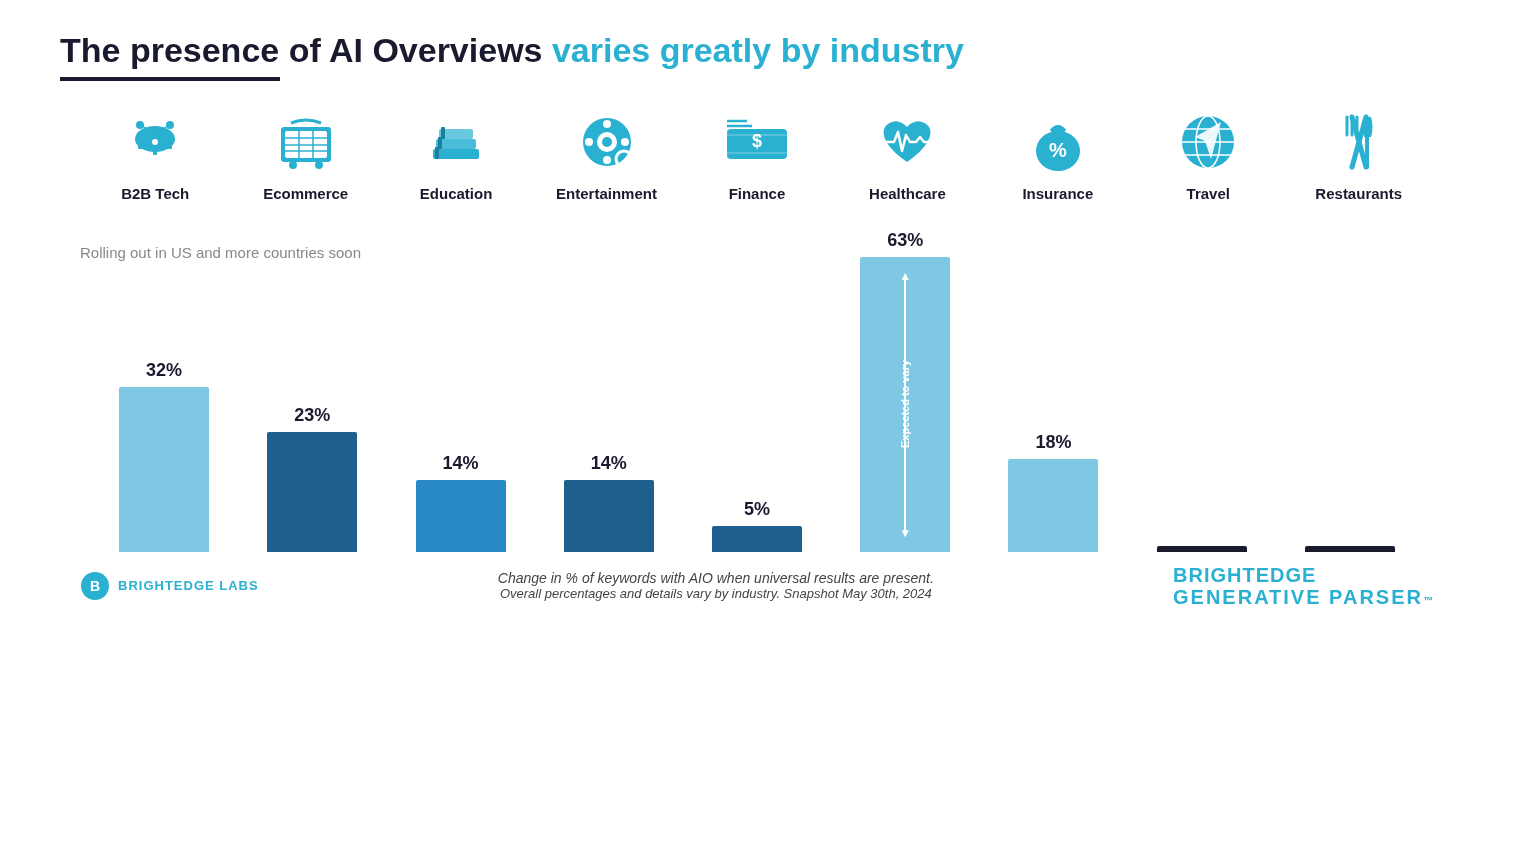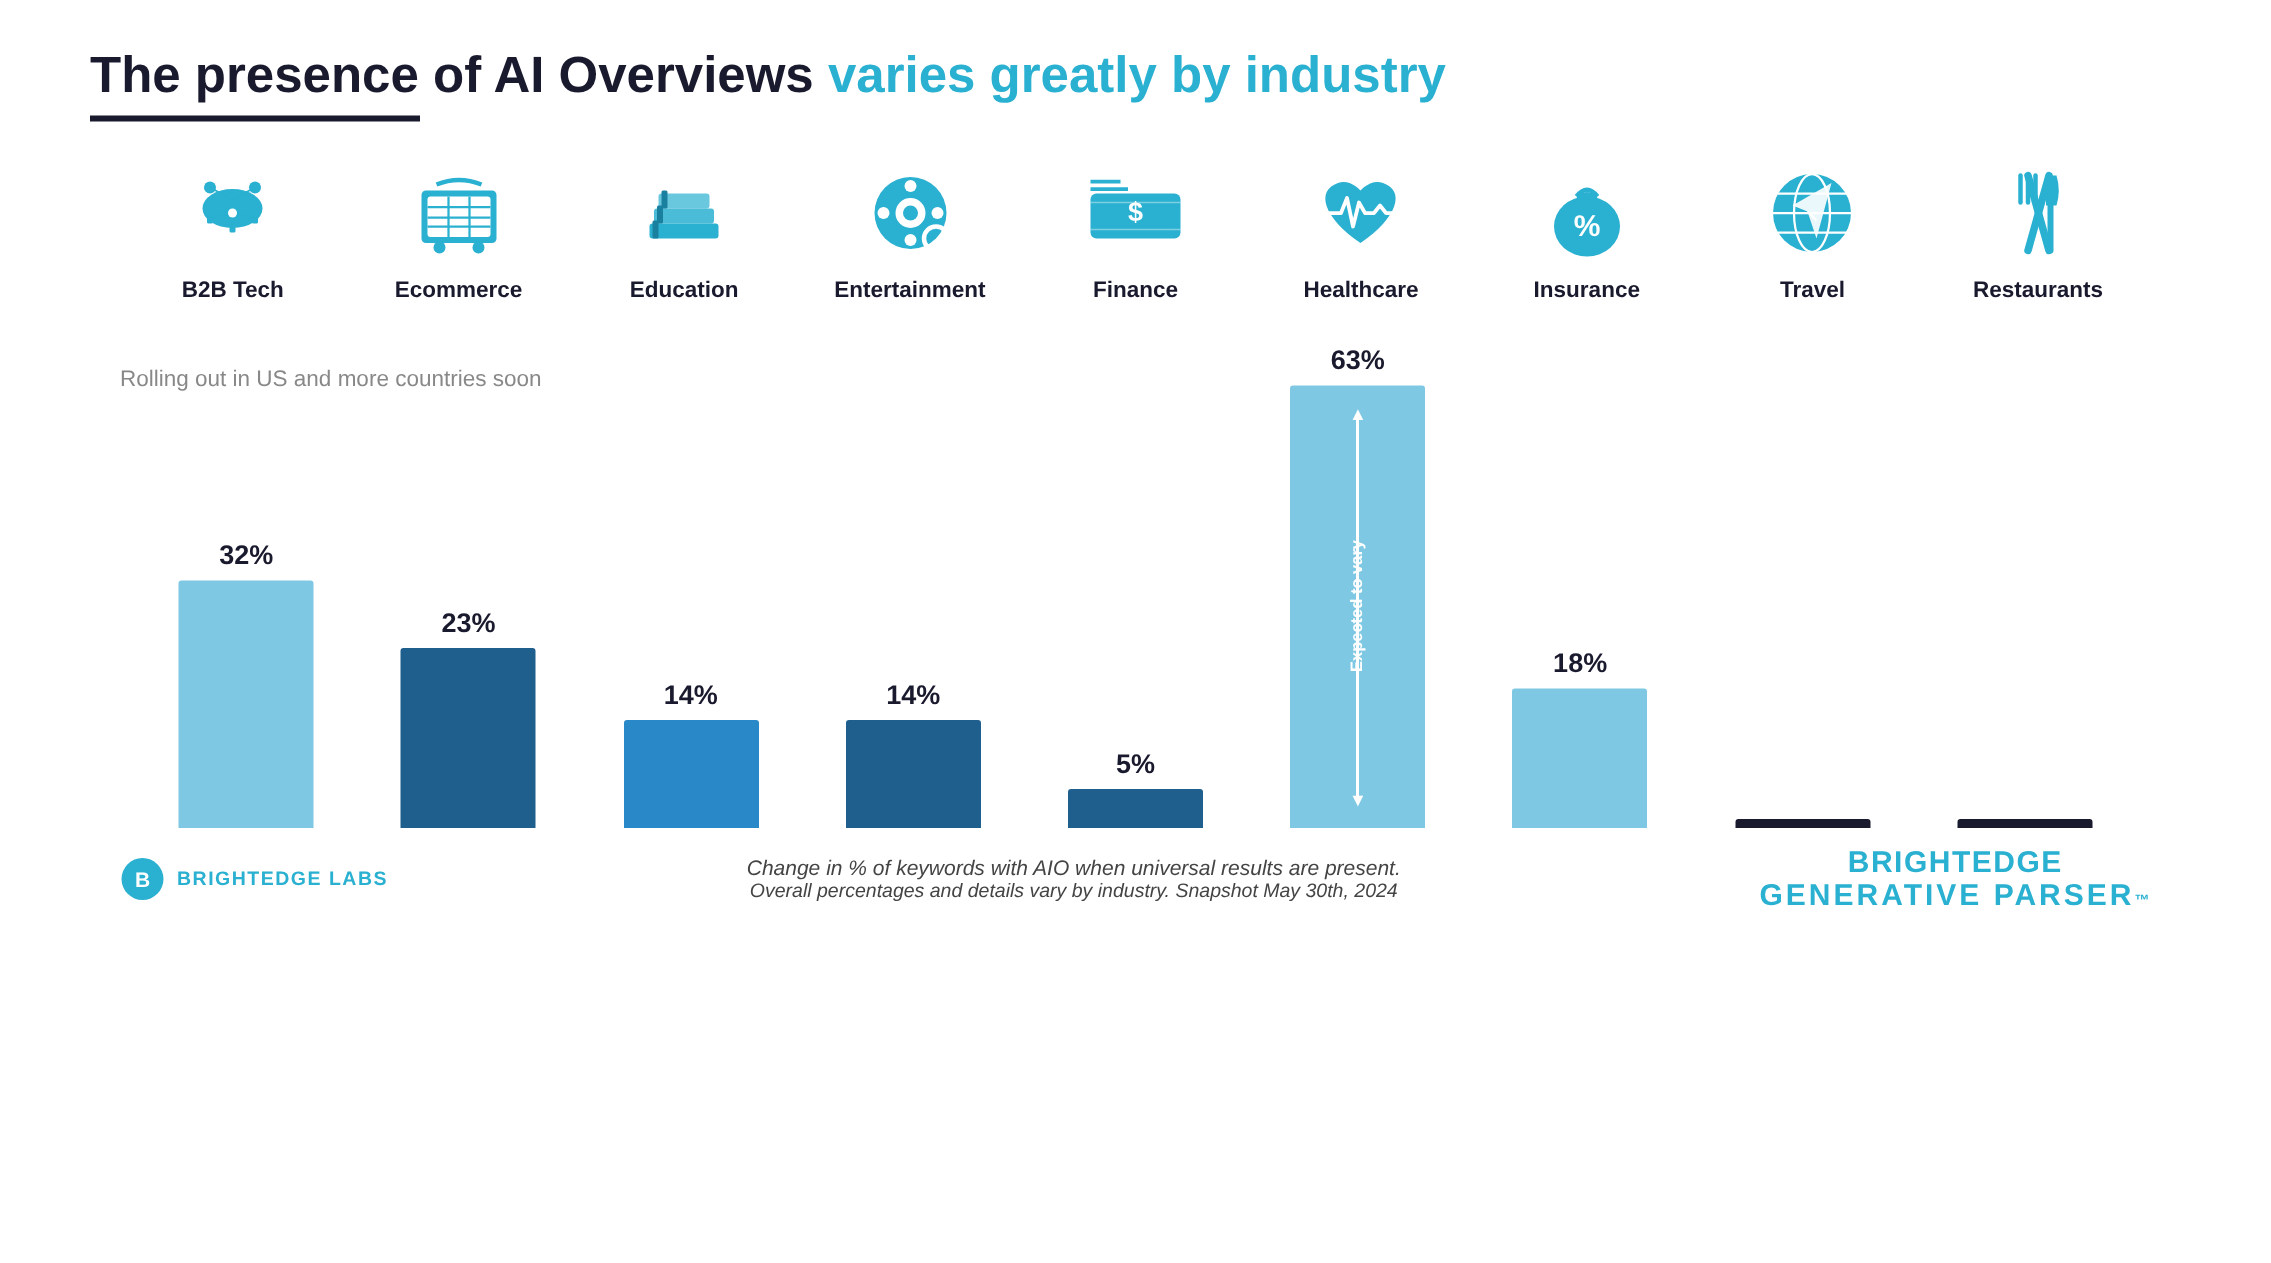--- a/index.html
+++ b/index.html
@@ -183,21 +183,21 @@
       color: #444;
     }
 
     .footer-note2 {
       font-size: 13px;
       font-style: italic;
       color: #444;
     }
 
     .footer-right {
-      text-align: center;
+      text-align: left;
     }
 
     .brightedge-gp {
       font-size: 20px;
       font-weight: 900;
       color: #1a1a2e;
       letter-spacing: 1px;
       line-height: 1.1;
     }
 

